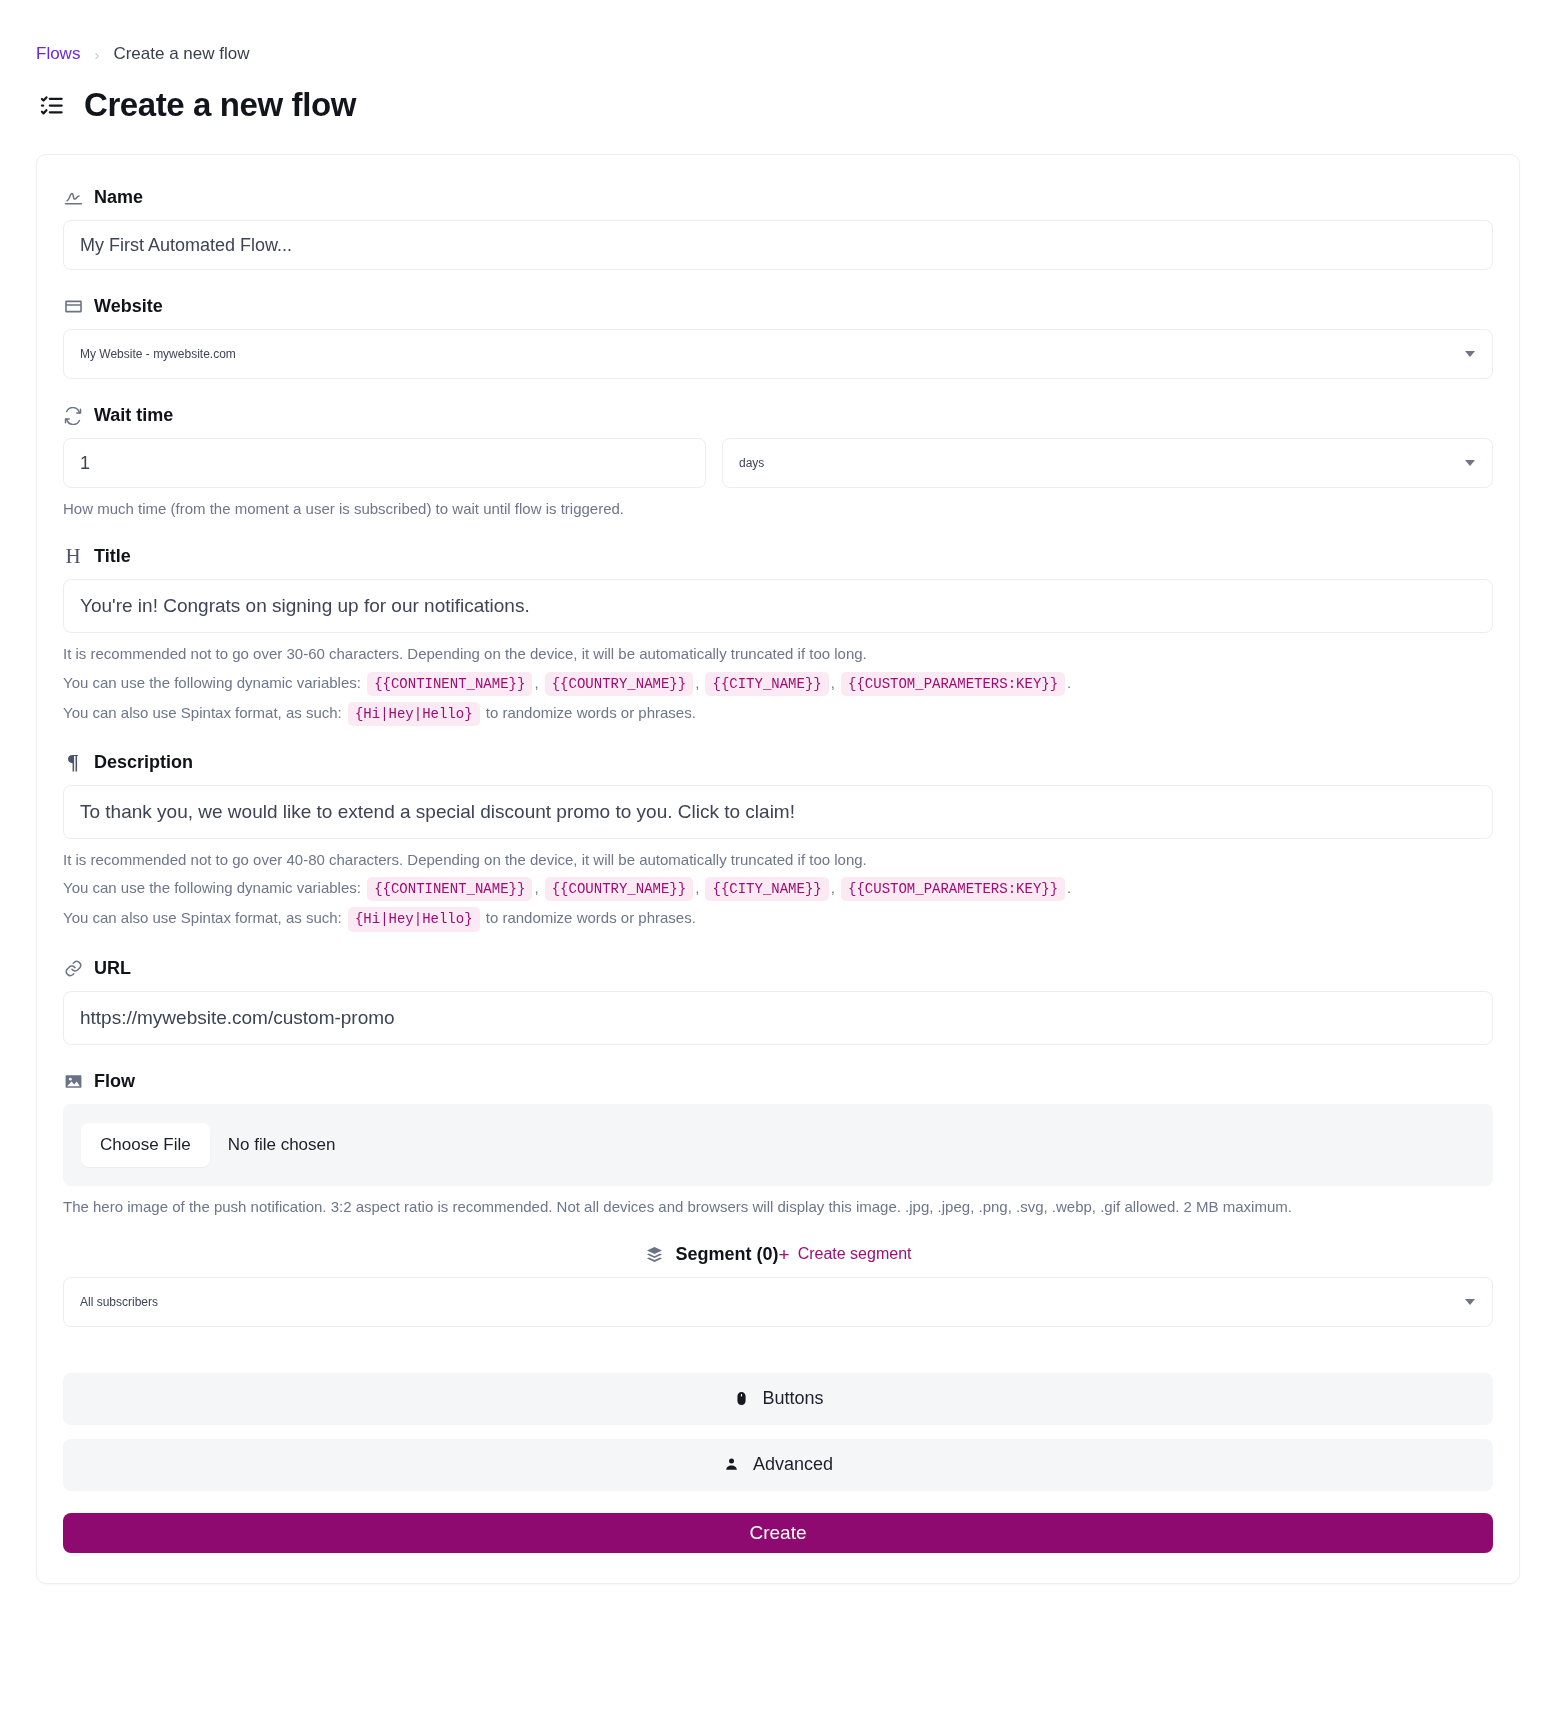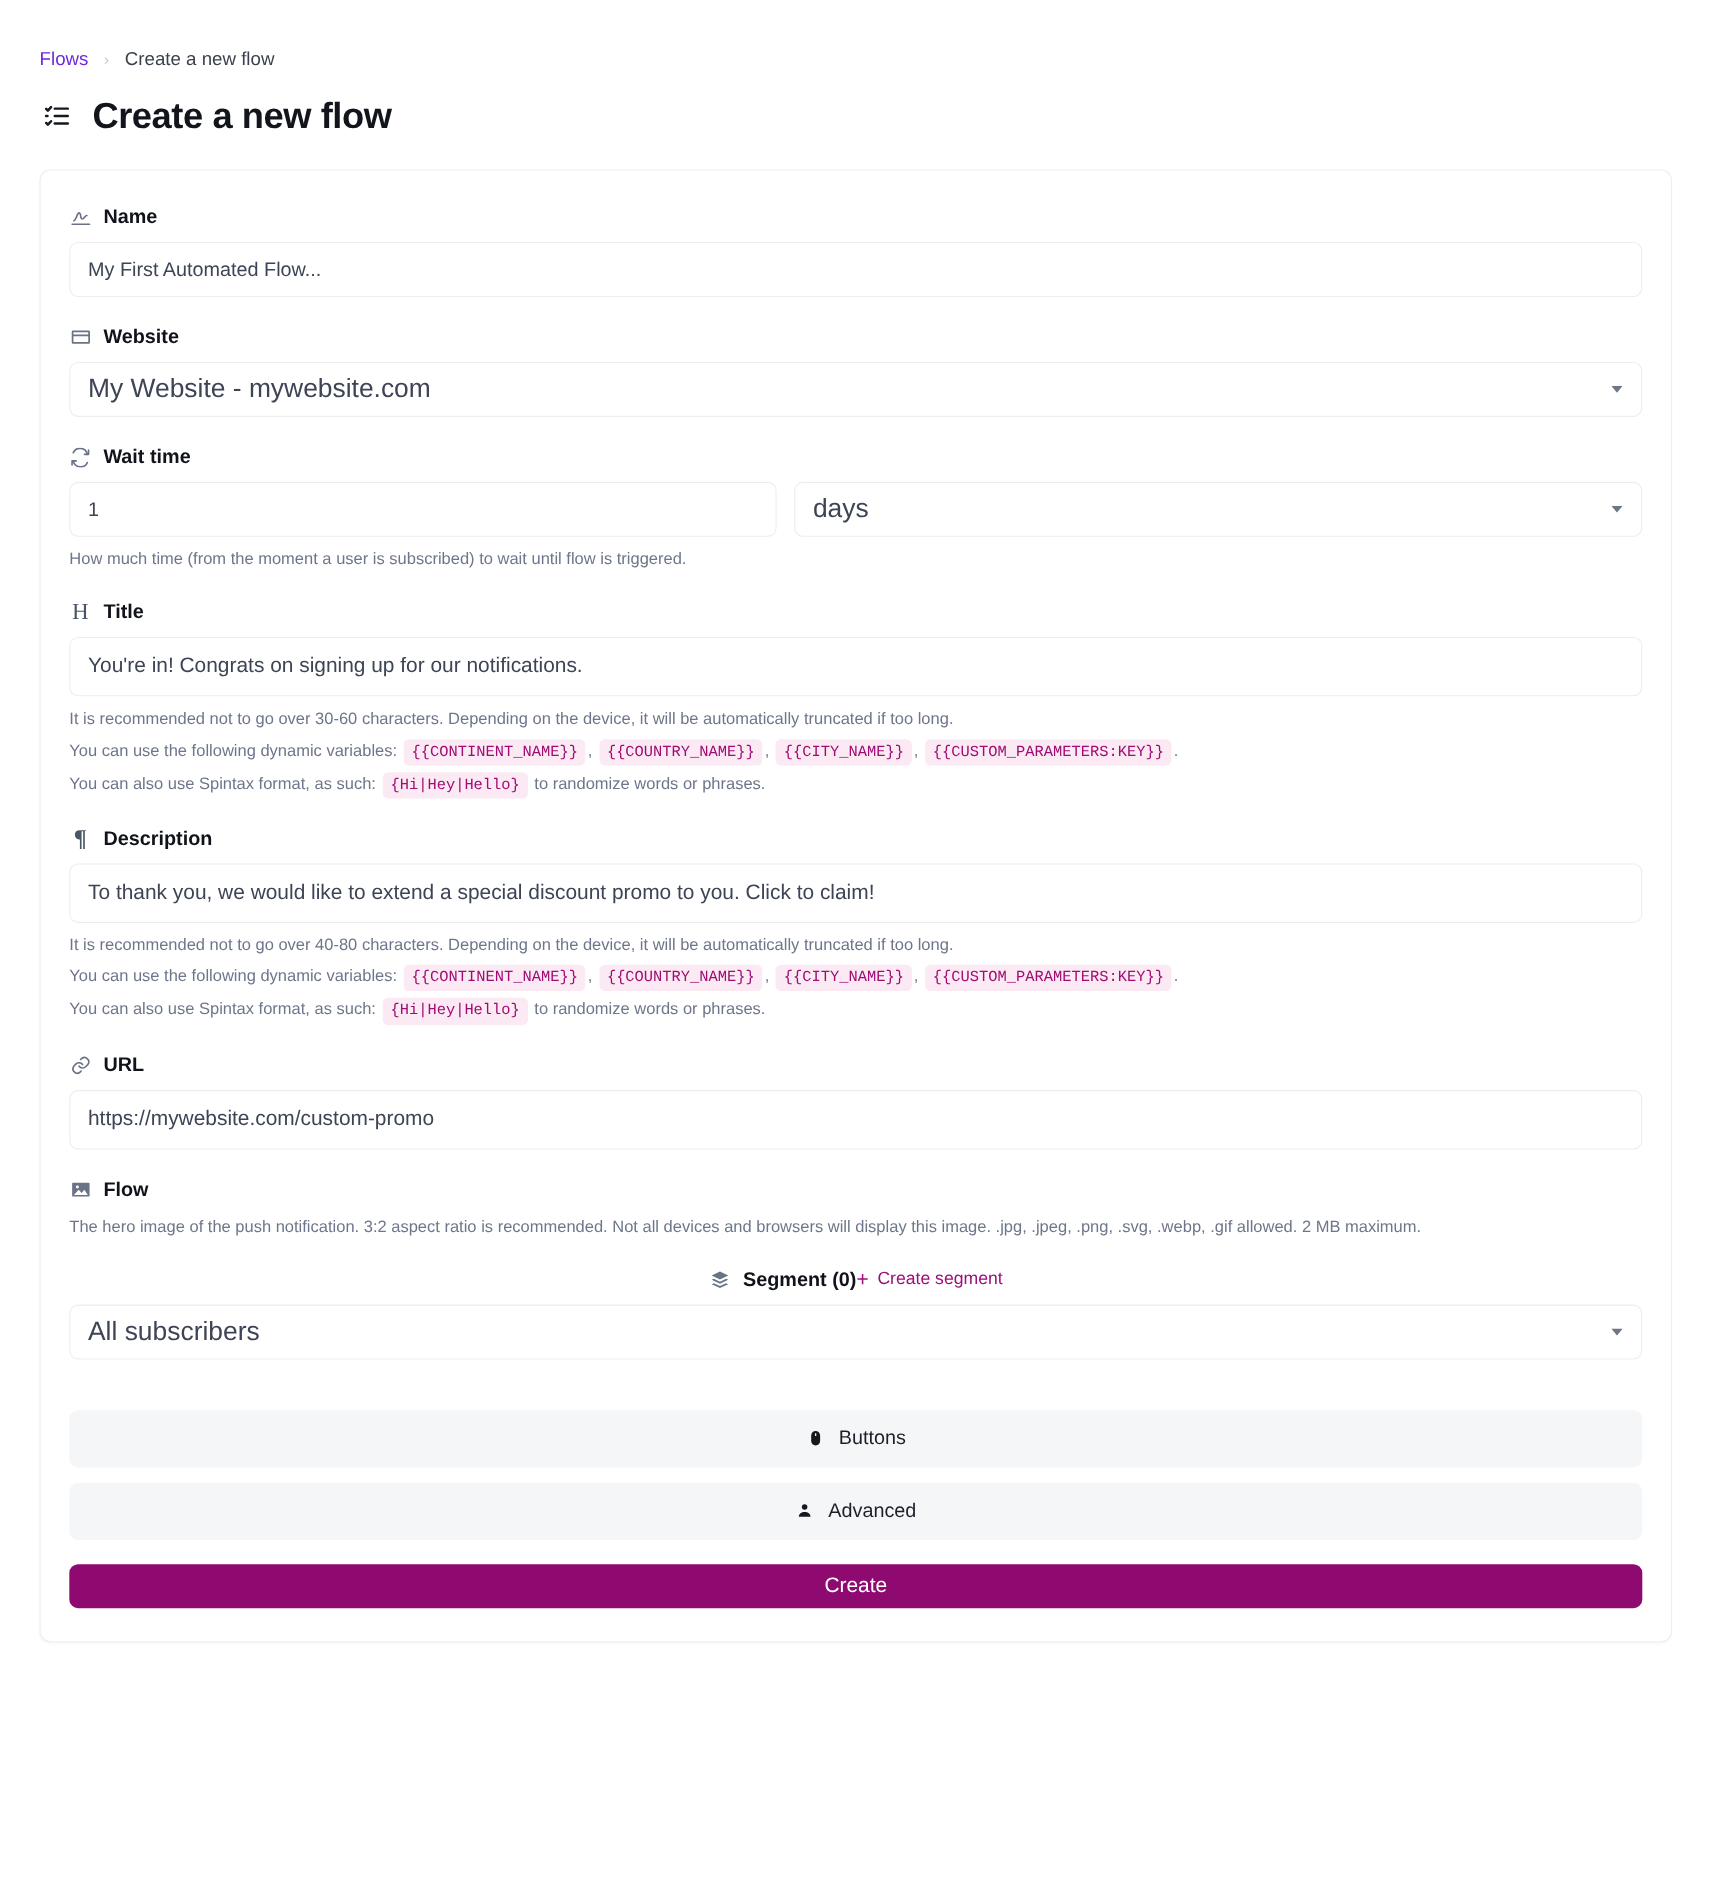--- a/index.html
+++ b/index.html
@@ -165,21 +165,21 @@
     pointer-events: none;
   }
   .select {
     width: 100%;
     height: 50px;
     border: 1px solid #ededf1;
     border-radius: 8px;
     background: #fff;
     padding: 0 38px 0 16px;
     font-family: "Liberation Sans", sans-serif;
-    font-size: 24px;
+    font-size: 12px;
     color: #3d4455;
     display: flex;
     align-items: center;
     cursor: pointer;
   }
 
   .row-2 {
     display: flex;
     gap: 16px;
   }
@@ -427,20 +427,24 @@
     <div class="field">
       <div class="field-label">
         <span class="lbl-icon">
           <svg width="19" height="19" viewBox="0 0 24 24" fill="currentColor">
             <path d="M3 4h18a1 1 0 011 1v14a1 1 0 01-1 1H3a1 1 0 01-1-1V5a1 1 0 011-1z"></path>
             <circle cx="8" cy="9" r="1.7" fill="#ffffff"></circle>
             <path d="M4 18l5.5-6 3.4 3.8L16 12l4 6z" fill="#ffffff"></path>
           </svg>
         </span>
         <span>Flow</span>
+      </div>
+      <div class="file-zone">
+        <button class="file-btn">Choose File</button>
+        <span class="file-name">No file chosen</span>
       </div>
       <div class="helper">The hero image of the push notification. 3:2 aspect ratio is recommended. Not all devices and browsers will display this image. .jpg, .jpeg, .png, .svg, .webp, .gif allowed. 2 MB maximum.</div>
     </div>
 
     
     <div class="field">
       <div class="label-row">
         <div class="field-label">
           <span class="lbl-icon">
             <svg width="19" height="19" viewBox="0 0 24 24" fill="currentColor">

